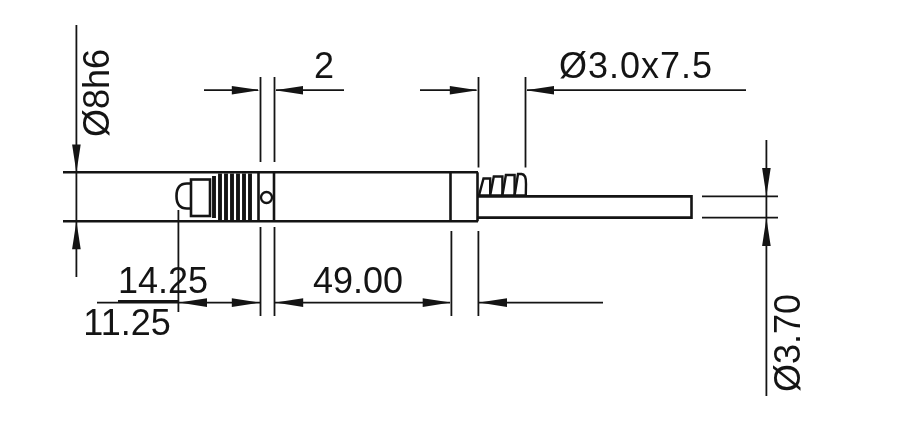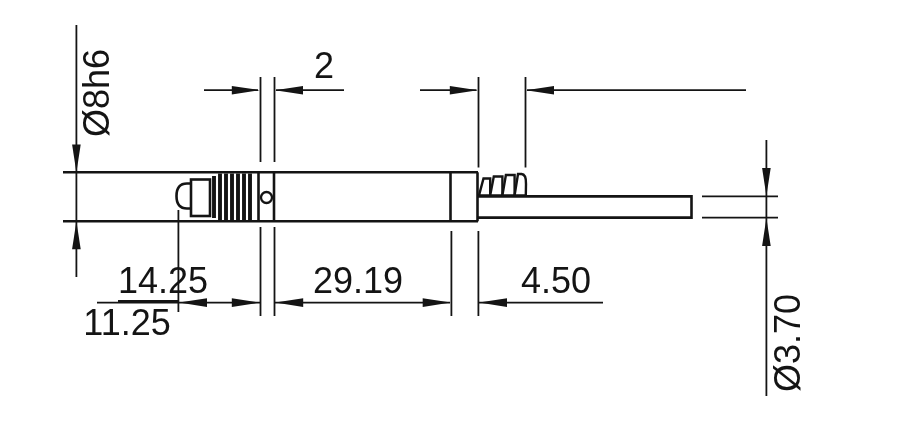--- a/index.html
+++ b/index.html
@@ -119,25 +119,25 @@
       <polygon points="479,302.6 507,298.3 507,306.9"></polygon>
       <polygon points="766.4,196 762.1,168 770.7,168"></polygon>
       <polygon points="766.4,218 762.1,246 770.7,246"></polygon>
     </g>
   </svg>
 
   <span class="dim-label rot" style="left:76px;top:137px;width:112px;height:42px;line-height:42px;">Ø8h6</span>
 
   <span class="dim-label center" style="left:305px;top:47px;width:38px;">2</span>
 
+  <span class="dim-label" style="left:559px;top:47px;width:190px;letter-spacing:1px;">Ø3.0x7.5</span>
 
   <div class="frac">
     <span class="upper">14.25</span>
     <span class="lower">11.25</span>
   </div>
 
-  <span class="dim-label center" style="left:304px;top:262px;width:108px;">29.19</span>
+  <span class="dim-label center" style="left:304px;top:262px;width:108px;">49.00</span>
 
-  <span class="dim-label center" style="left:506px;top:262px;width:100px;">4.50</span>
 
   <span class="dim-label rot" style="left:768px;top:392px;width:132px;height:40px;line-height:40px;">Ø3.70</span>
 
 </div>
 
 </body></html>

